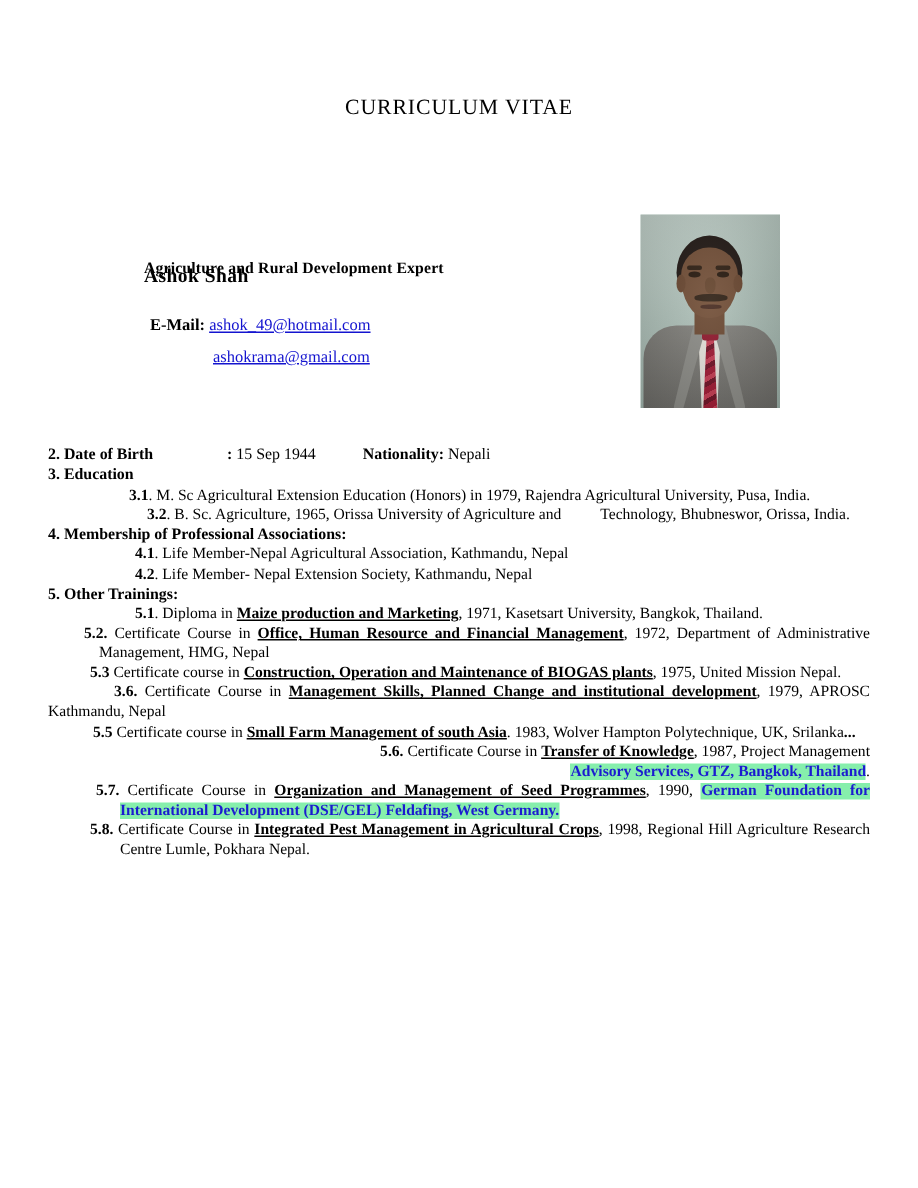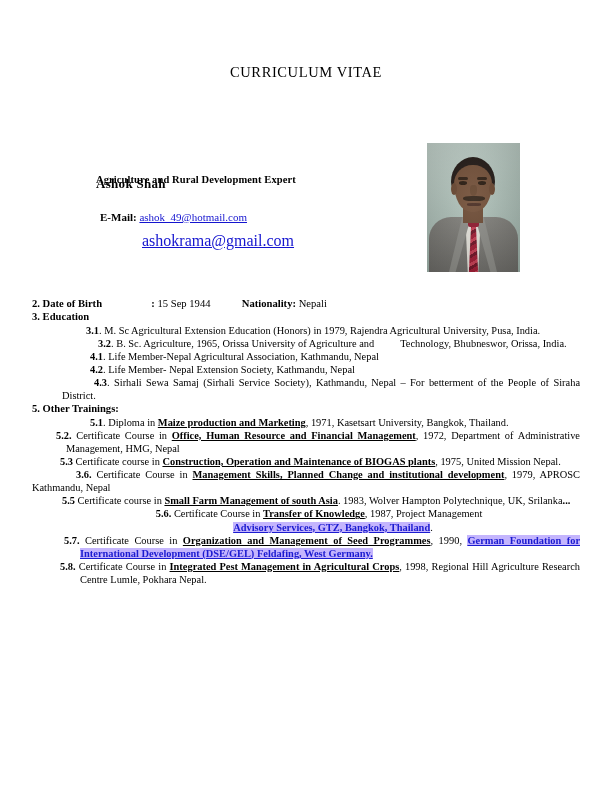--- a/index.html
+++ b/index.html
@@ -164,21 +164,21 @@
     font-size: 10.5px;
   }
   .contact-line .lbl { font-weight: bold; }
   .email-row-1 {
     position: absolute; left: 100px; top: 211px;
     font-size: 11px;
   }
   .email-row-1 .lbl { font-weight: bold; margin-top: 48px; }
   .email-row-2 {
     position: absolute; left: 142px; top: 232px;
-    font-size: 16px;
+    font-size: 11px;
   }
   a.mail {
     color: #1414cf;
     text-decoration: underline;
     font-family: "Liberation Serif","DejaVu Serif",serif;
   }
 
   
   .body-wrap {
     position: absolute;
@@ -199,22 +199,21 @@
   }
   .ind-1 { text-indent: 54px; }
   .ind-2 { text-indent: 66px; }
   .ind-3 { text-indent: 58px; }
   .hang-b { padding-left: 46px; text-indent: -22px; }
   .num { font-weight: bold; }
   .bu { font-weight: bold; text-decoration: underline; }
   .blue {
     color: #1b1bd0;
     font-weight: bold;
-    text-decoration: underline;
-    background: #c4b5fd;
+    background: #86efac;
   }
   .tabgap { display: inline-block; width: 44px; }
   .tabgap-sm { display: inline-block; width: 26px; }
 </style>
 </head>
 <body>
 
 <div class="page">
 
   <div class="doc-title">CURRICULUM VITAE</div>
@@ -271,30 +270,28 @@
     <div class="para sec-head">3. Education</div>
 
     <div class="para ind-1">
       <span class="num">3.1</span><span>. M. Sc Agricultural Extension Education (Honors) in 1979, Rajendra Agricultural University, Pusa, India.</span>
     </div>
 
     <div class="para ind-2">
       <span class="num">3.2</span><span>. B. Sc. Agriculture, 1965, Orissa University of Agriculture and</span><span class="tabgap-sm"></span><span>Technology, Bhubneswor, Orissa, India.</span>
     </div>
 
+    <div class="para sec-head">4. Membership of Professional Associations:</div>
 
     <div class="para ind-3">
       <span class="num">4.1</span><span>. Life Member-Nepal Agricultural Association, Kathmandu, Nepal</span>
     </div>
     <div class="para ind-3">
       <span class="num">4.2</span><span>. Life Member- Nepal Extension Society, Kathmandu, Nepal</span>
     </div>
-    <div class="para hang-b" style="padding-left:30px;text-indent:32px">
-      <span class="num">4.3</span><span>. Sirhali Sewa Samaj (Sirhali Service Society), Kathmandu, Nepal – For betterment of the People of Siraha District.</span>
-    </div>
 
     <div class="para sec-head">5. Other Trainings:</div>
 
     <div class="para" style="padding-left:14px;text-indent:44px">
       <span class="num">5.1</span><span>. Diploma in </span><span class="bu">Maize production and Marketing</span><span>, 1971, Kasetsart University, Bangkok, Thailand.</span>
     </div>
 
     <div class="para" style="padding-left:34px;text-indent:-10px">
       <span class="num">5.2.</span><span> Certificate Course in </span><span class="bu">Office, Human Resource and Financial Management</span><span>, 1972, Department of Administrative Management, HMG, Nepal</span>
     </div>
@@ -304,21 +301,21 @@
     </div>
 
     <div class="para" style="padding-left:0px;text-indent:44px">
       <span class="num">3.6.</span><span> Certificate Course in </span><span class="bu">Management Skills, Planned Change and institutional development</span><span>, 1979, APROSC Kathmandu, Nepal</span>
     </div>
 
     <div class="para" style="padding-left:0px;text-indent:30px">
       <span class="num">5.5</span><span> Certificate course in </span><span class="bu">Small Farm Management of south Asia</span><span>. 1983, Wolver Hampton Polytechnique, UK, Srilanka</span><span class="num">...</span>
     </div>
 
-    <div class="para" style="padding-left:42px;text-indent:-16px;text-align:center">
+    <div class="para" style="padding-left:42px;text-indent:-16px;text-align:right">
       <span class="num">5.6.</span><span> Certificate Course in </span><span class="bu">Transfer of Knowledge</span><span>, 1987, Project Management </span><br>
       <span style="display:inline-block;width:12px"></span><span class="blue">Advisory Services, GTZ, Bangkok, Thailand</span><span>.</span>
     </div>
 
     <div class="para" style="padding-left:48px;text-indent:-16px">
       <span class="num">5.7.</span><span> Certificate Course in </span><span class="bu">Organization and Management of Seed Programmes</span><span>, 1990, </span><span class="blue">German Foundation for International Development (DSE/GEL) Feldafing, West Germany.</span>
     </div>
 
     <div class="para" style="padding-left:48px;text-indent:-20px">
       <span class="num">5.8.</span><span> Certificate Course in </span><span class="bu">Integrated Pest Management in Agricultural Crops</span><span>, 1998, Regional Hill Agriculture Research Centre Lumle, Pokhara Nepal.</span>

